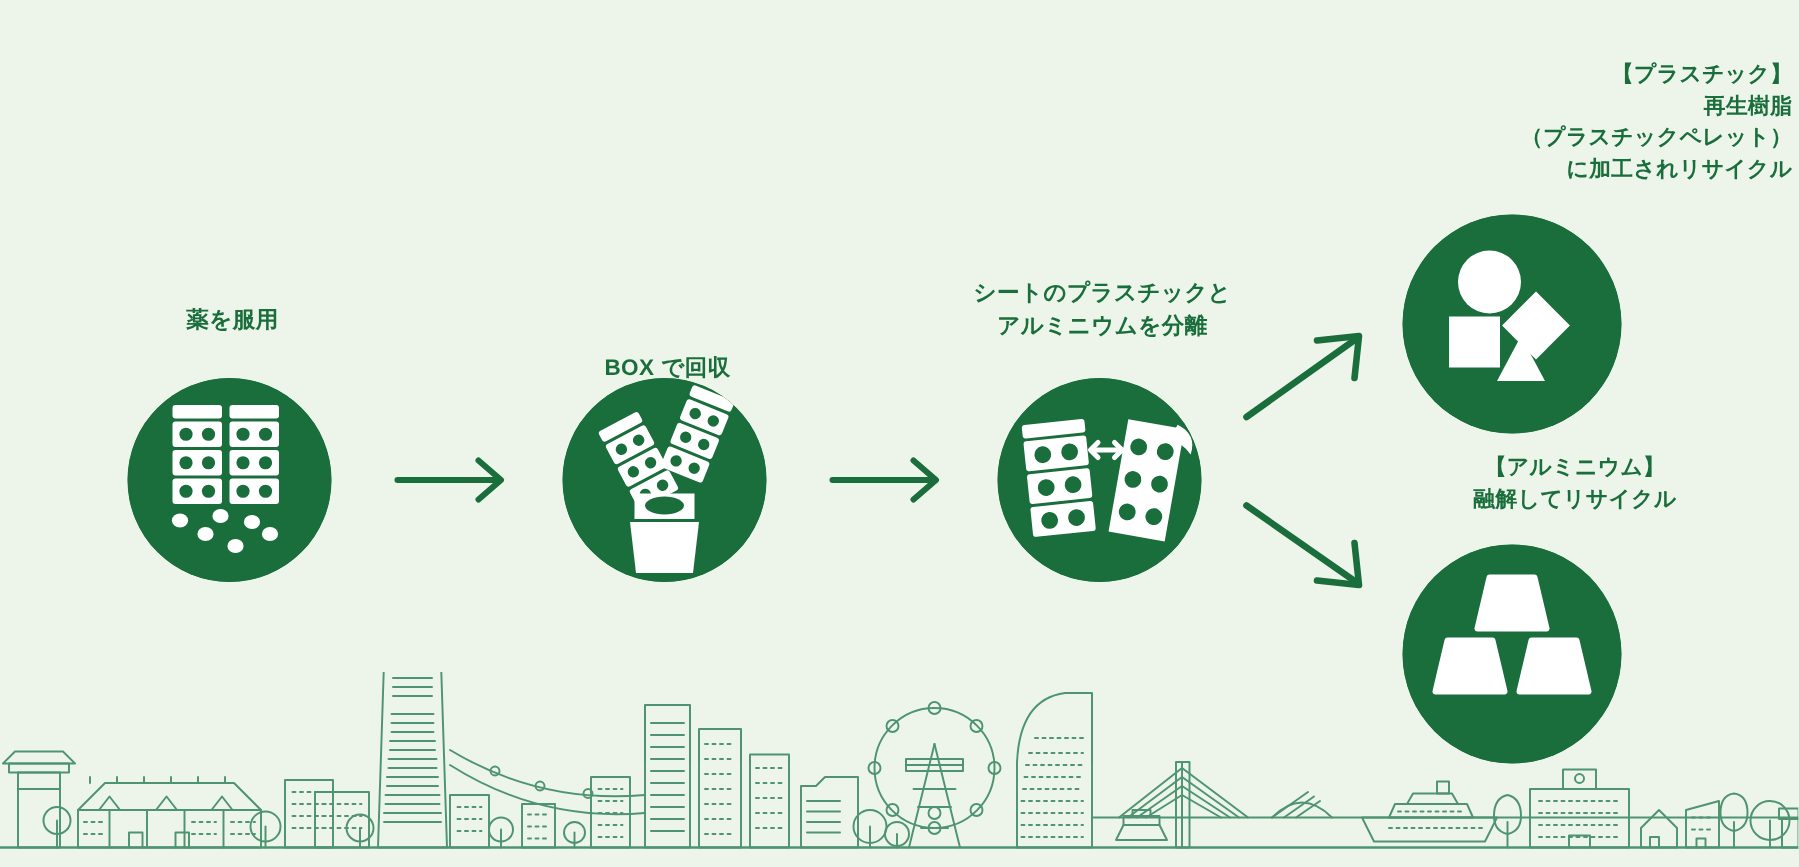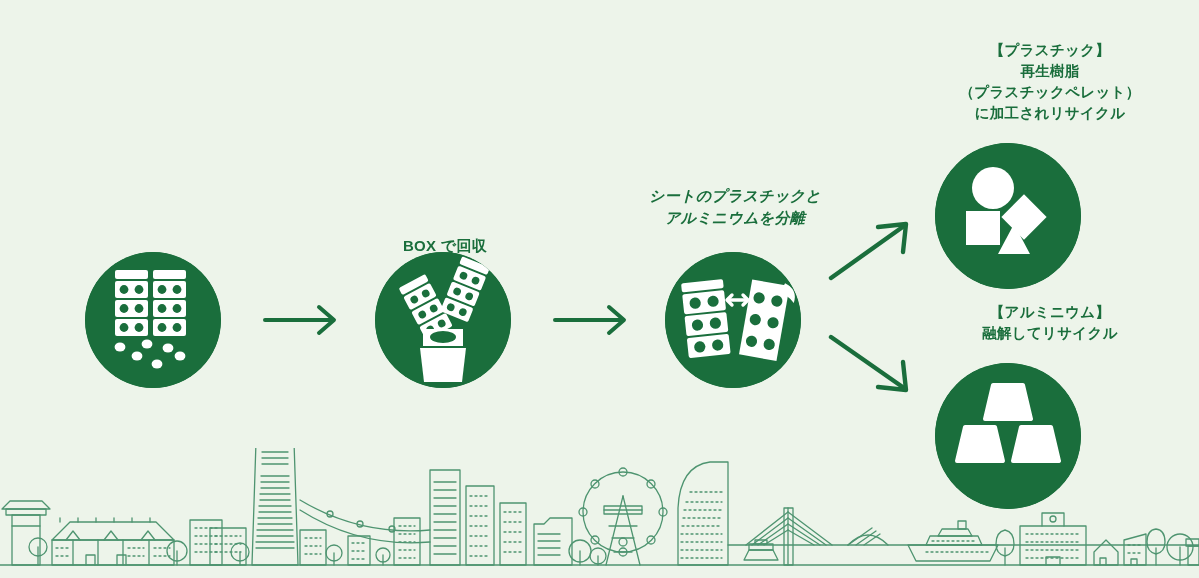--- a/index.html
+++ b/index.html
@@ -29,22 +29,22 @@
 
   
   #n1{left:85px;top:252px;}
   #n2{left:375px;top:252px;}
   #n3{left:665px;top:252px;}
   #n4{left:935px;top:143px;}
   #n5{left:935px;top:363px;}
 
   #c1{left:40px;top:203px;width:230px;}
   #c2{left:330px;top:203px;width:230px;margin-top:32px;}
-  #c3{left:620px;top:185px;width:230px;font-style:italic;}
-  #c4{left:905px;top:40px;width:290px;}
+  #c3{left:620px;top:185px;width:230px;}
+  #c4{left:905px;top:40px;width:290px;text-align:right;}
   #c5{left:905px;top:302px;width:290px;}
 
   #a1{left:262px;top:303px;}
   #a2{left:552px;top:303px;}
   #a3{left:828px;top:218px;}
   #a4{left:828px;top:332px;}
 </style>
 </head>
 <body>
 
@@ -335,20 +335,21 @@
       <g fill="#ffffff">
         <ellipse cx="35" cy="95" rx="5.4" ry="4.6"></ellipse>
         <ellipse cx="52" cy="104" rx="5.4" ry="4.6"></ellipse>
         <ellipse cx="62" cy="92" rx="5.4" ry="4.6"></ellipse>
         <ellipse cx="72" cy="112" rx="5.4" ry="4.6"></ellipse>
         <ellipse cx="83" cy="96" rx="5.4" ry="4.6"></ellipse>
         <ellipse cx="95" cy="104" rx="5.4" ry="4.6"></ellipse>
       </g>
     </svg>
   </div>
+  <div class="caption" id="c1">薬を服用</div>
 
   <div class="node" id="n2">
     <svg class="circle" width="136" height="136" viewBox="0 0 136 136">
       <circle cx="68" cy="68" r="68" fill="#1a6e3c"></circle>
 
       <g transform="rotate(-28 48 48)">
         <g fill="#ffffff">
           <rect x="32" y="26" width="30" height="8" rx="2"></rect>
           <rect x="32" y="36" width="30" height="15" rx="2"></rect>
           <rect x="32" y="53" width="30" height="15" rx="2"></rect>

